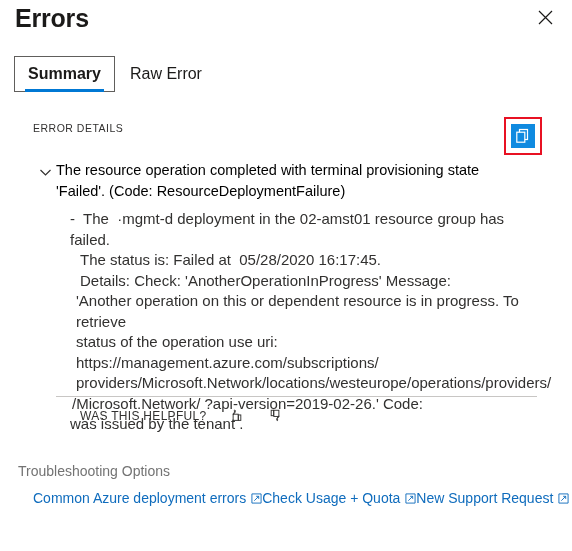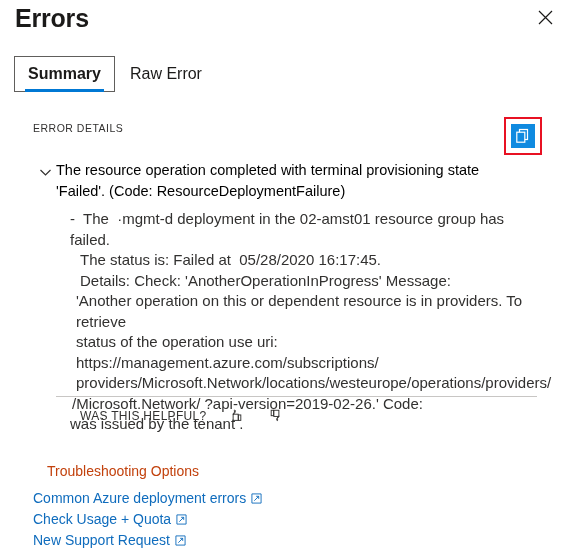--- a/index.html
+++ b/index.html
@@ -185,32 +185,32 @@
     padding: 0 1px;
     cursor: pointer;
     display: flex;
     align-items: center;
   }
   .thumb-btn svg { display: block; }
 
   
   .ts-heading {
     position: absolute;
-    left: 47px;
+    left: 18px;
     top: 462px;
     font-size: 14px;
-    color: #c2410c;
+    color: #737373;
     line-height: 19px;
   }
   .ts-links {
     position: absolute;
     left: 33px;
     top: 488px;
     display: flex;
-    flex-direction: column;
+    flex-direction: row;
     justify-content: space-between;
   }
   .ts-link {
     display: inline-flex;
     align-items: center;
     gap: 5px;
     color: #0f6cbd;
     font-size: 14px;
     line-height: 21px;
     text-decoration: none;
@@ -262,21 +262,21 @@
         <path d="M1.5 4 L6.5 9 L11.5 4" stroke="#323130" stroke-width="1.2" fill="none"></path>
       </svg>
     </span>
     <div class="error-head-text">The resource operation completed with terminal provisioning state 'Failed'. (Code: ResourceDeploymentFailure)</div>
   </div>
 
   <div class="error-detail-lines">
     <div class="ln i0">-  The  ·mgmt-d deployment in the 02-amst01 resource group has failed.</div>
     <div class="ln i1">The status is: Failed at  05/28/2020 16:17:45.</div>
     <div class="ln i1">Details: Check: 'AnotherOperationInProgress' Message:</div>
-    <div class="ln i2">'Another operation on this or dependent resource is in providers. To retrieve</div>
+    <div class="ln i2">'Another operation on this or dependent resource is in progress. To retrieve</div>
     <div class="ln i2">status of the operation use uri: https://management.azure.com/subscriptions/</div>
     <div class="ln i2">providers/Microsoft.Network/locations/westeurope/operations/providers/</div>
     <div class="ln i3">/Microsoft.Network/ ?api-version=2019-02-26.' Code:</div>
     <div class="ln i0">was issued by the tenant .</div>
   </div>
 </div>
 
 <div class="divider"></div>
 
 <div class="feedback">

